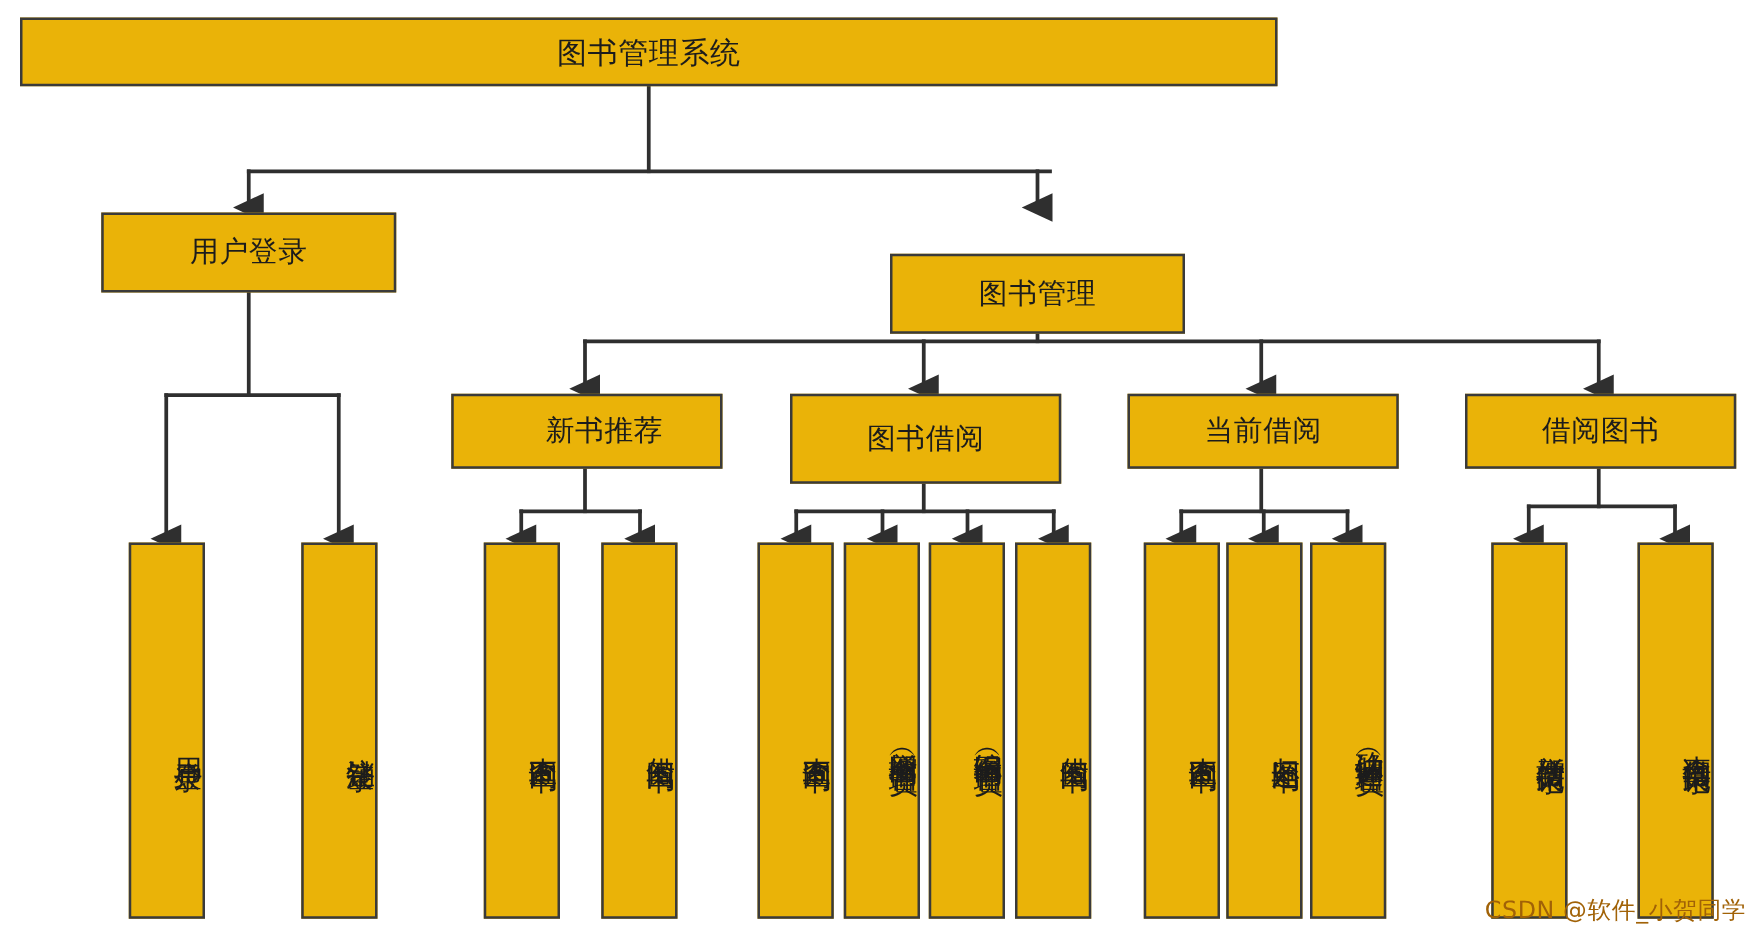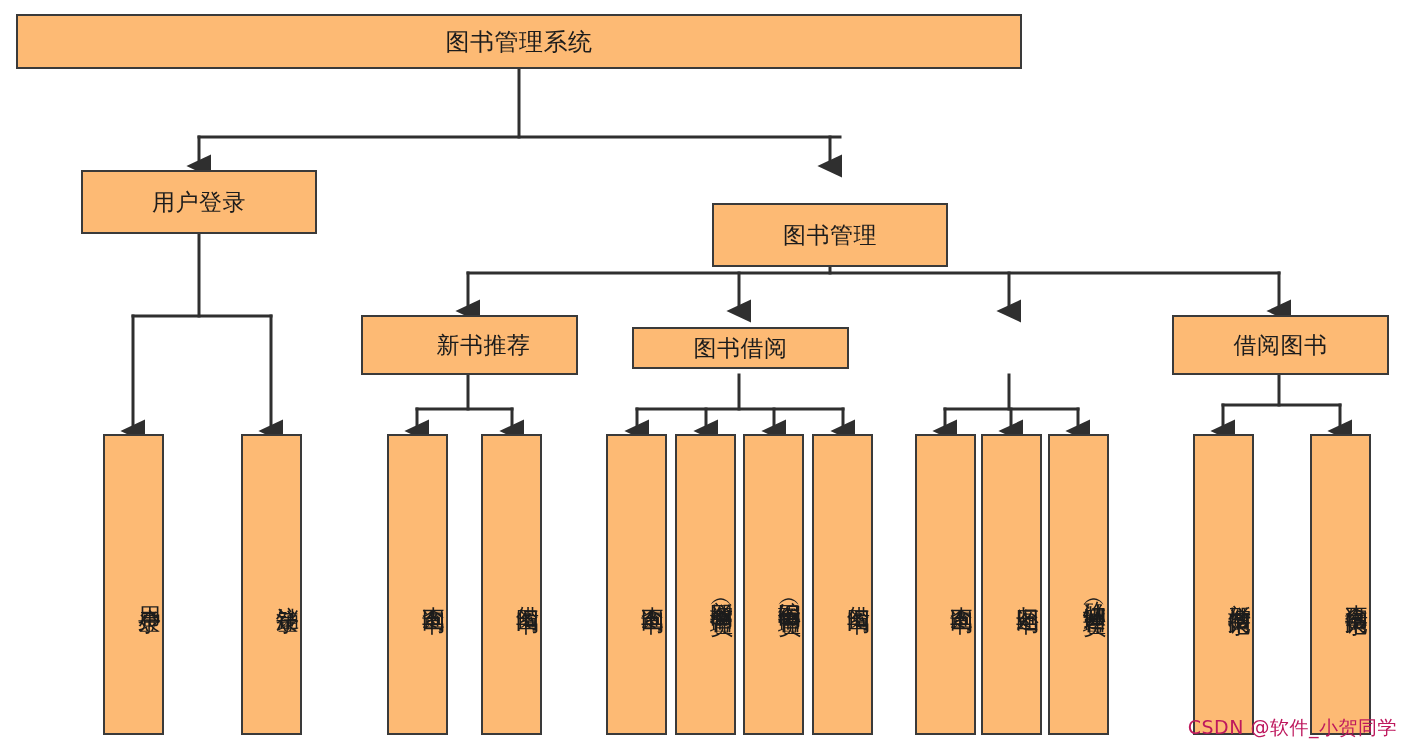--- a/index.html
+++ b/index.html
@@ -21,21 +21,21 @@
     position: absolute;
     left: 0;
     top: 0;
     width: 1405px;
     height: 747px;
   }
   .node {
     position: absolute;
     box-sizing: border-box;
     border: 2.5px solid #3a3a3a;
-    background: #fdba74;
+    background: #eab308;
     color: #1c1c1c;
     display: flex;
     align-items: center;
     justify-content: center;
     text-align: left;
   }
   .node.horiz {
     font-size: 23px;
     line-height: 1.25;
     letter-spacing: 0.5px;
@@ -51,21 +51,21 @@
     justify-content: center;
   }
   .node.root {
     font-size: 24px;
   }
   #watermark {
     position: absolute;
     right: 8px;
     bottom: 6px;
     font-size: 19px;
-    color: #be185d;
+    color: #a16207;
     letter-spacing: 0.5px;
     white-space: nowrap;
     pointer-events: none;
   }
 </style>
 </head>
 <body>
 
 <div id="canvas">
 
@@ -118,21 +118,22 @@
       <path d="M1340,405 L1340,431" marker-end="url(#arw)"></path>
     </g>
   </svg>
 
   <div class="node horiz root" style="left:16px; top:14px; width:1006px; height:55px;">图书管理系统</div>
 
   <div class="node horiz" style="left:81px; top:170px; width:236px; height:64px;">用户登录</div>
   <div class="node horiz" style="left:712px; top:170px; width:236px; height:64px;margin-top:33px;">图书管理</div>
 
   <div class="node horiz" style="left:361px; top:315px; width:217px; height:60px;padding-left:28px;">新书推荐</div>
-  <div class="node horiz" style="left:632px; top:315px; width:217px; height:42px;margin-top:12px;">图书借阅</div>
+  <div class="node horiz" style="left:632px; top:315px; width:217px; height:72px;">图书借阅</div>
+  <div class="node horiz" style="left:902px; top:315px; width:217px; height:60px;">当前借阅</div>
   <div class="node horiz" style="left:1172px; top:315px; width:217px; height:60px;">借阅图书</div>
 
   <div class="node vert" style="left:103px; top:434px; width:61px; height:301px;">用户登录</div>
   <div class="node vert" style="left:241px; top:434px; width:61px; height:301px;">注销登录</div>
 
   <div class="node vert" style="left:387px; top:434px; width:61px; height:301px;">查询图书</div>
   <div class="node vert" style="left:481px; top:434px; width:61px; height:301px;">借阅图书</div>
 
   <div class="node vert" style="left:606px; top:434px; width:61px; height:301px;">查询图书</div>
   <div class="node vert" style="left:675px; top:434px; width:61px; height:301px;">新增图书（管理员）</div>

